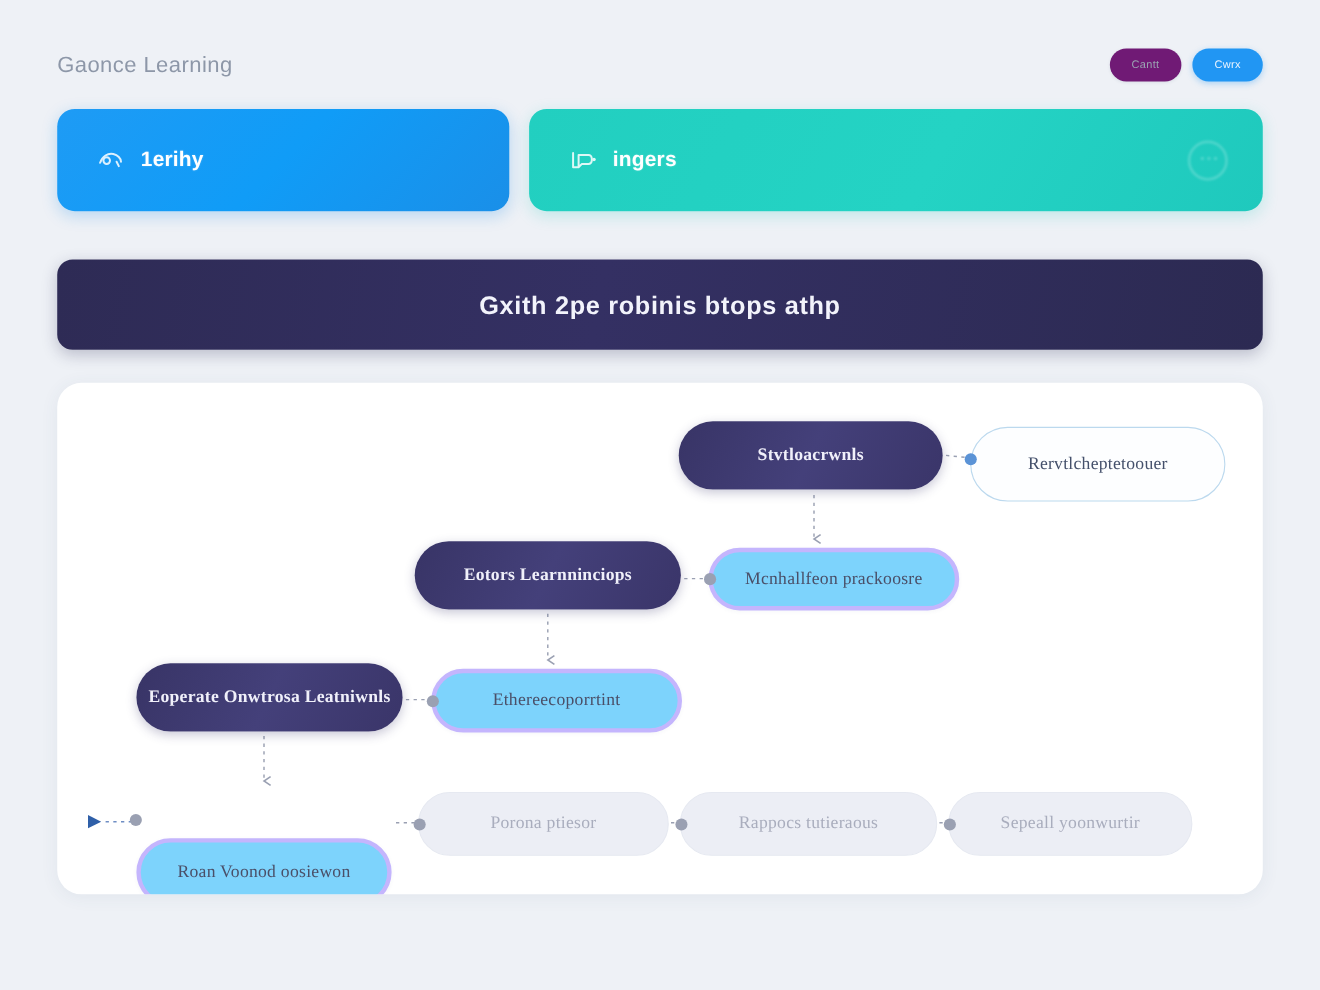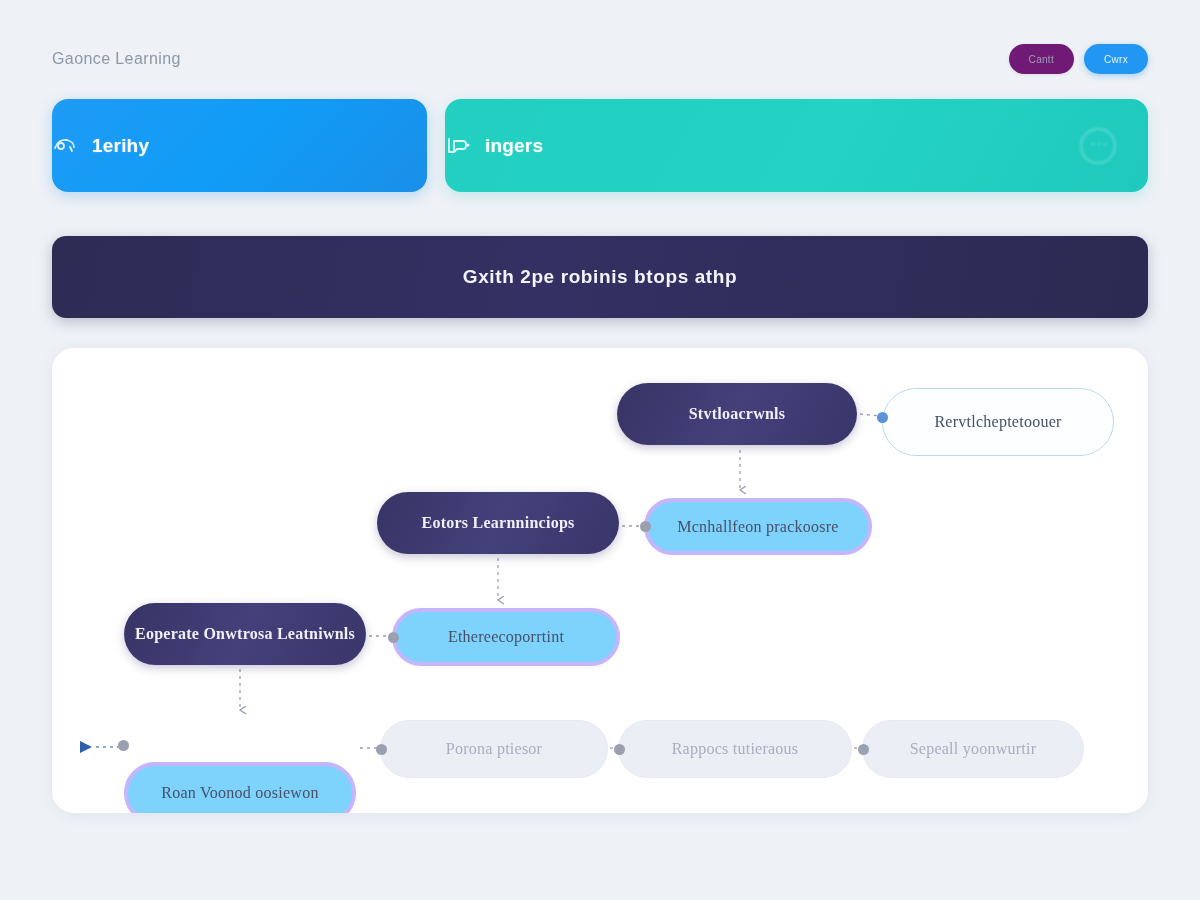--- a/index.html
+++ b/index.html
@@ -20,21 +20,21 @@
     position: absolute;
     left: 52px;
     top: 38px;
     right: 52px;
     height: 42px;
     display: flex;
     align-items: center;
     justify-content: space-between;
   }
   .page-title {
-    font-size: 16px;
+    font-size: 20px;
     color: #8d97a8;
     letter-spacing: 0.4px;
     font-weight: 400;
     filter: blur(0.55px);
   }
   .header-actions {
     display: flex;
     align-items: center;
     gap: 10px;
   }
@@ -67,20 +67,21 @@
     top: 99px;
     width: 1096px;
     height: 93px;
     display: flex;
     gap: 18px;
   }
   .stat-card {
     border-radius: 16px;
     display: flex;
     align-items: center;
+    padding-left: 36px;
     position: relative;
     overflow: hidden;
   }
   .stat-card.blue {
     width: 375px;
     background: linear-gradient(135deg, #1e9bf5 0%, #109cf7 50%, #1a8fe8 100%);
     box-shadow: 0 4px 14px rgba(25,140,230,0.25);
   }
   .stat-card.teal {
     flex: 1;
@@ -125,21 +126,21 @@
     width: 1096px;
     height: 82px;
     border-radius: 14px;
     background: linear-gradient(100deg, #2e2b55 0%, #343063 45%, #2c2a52 100%);
     display: flex;
     align-items: center;
     justify-content: center;
     box-shadow: 0 4px 14px rgba(40,38,80,0.25);
   }
   .banner-text {
-    font-size: 19px;
+    font-size: 23px;
     font-weight: bold;
     color: #f2f3fb;
     letter-spacing: 0.6px;
     filter: blur(0.7px);
   }
 
   
   .flow-card {
     position: absolute;
     left: 52px;

